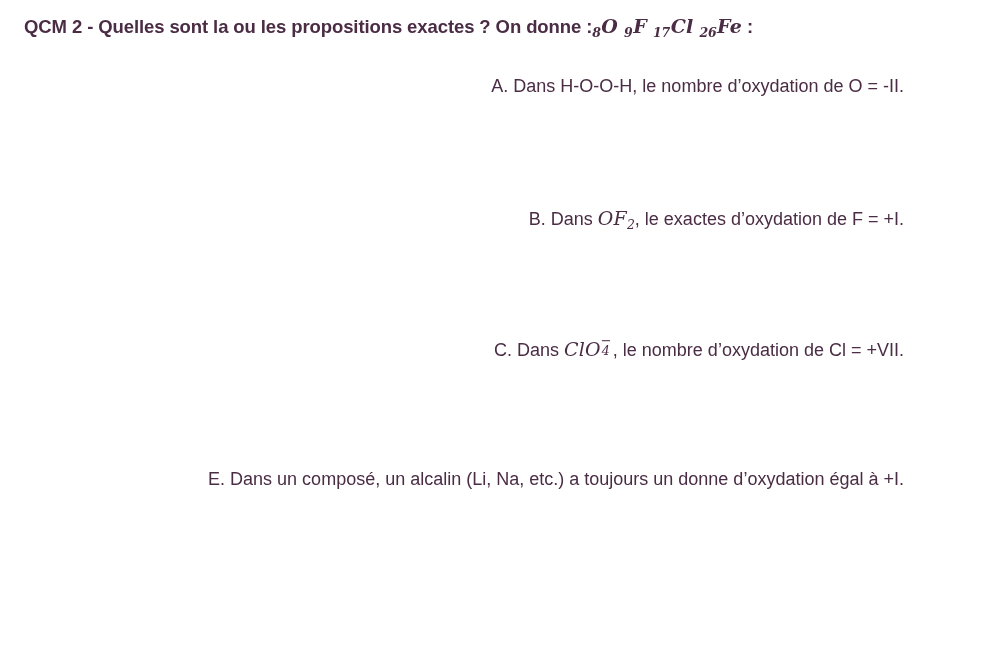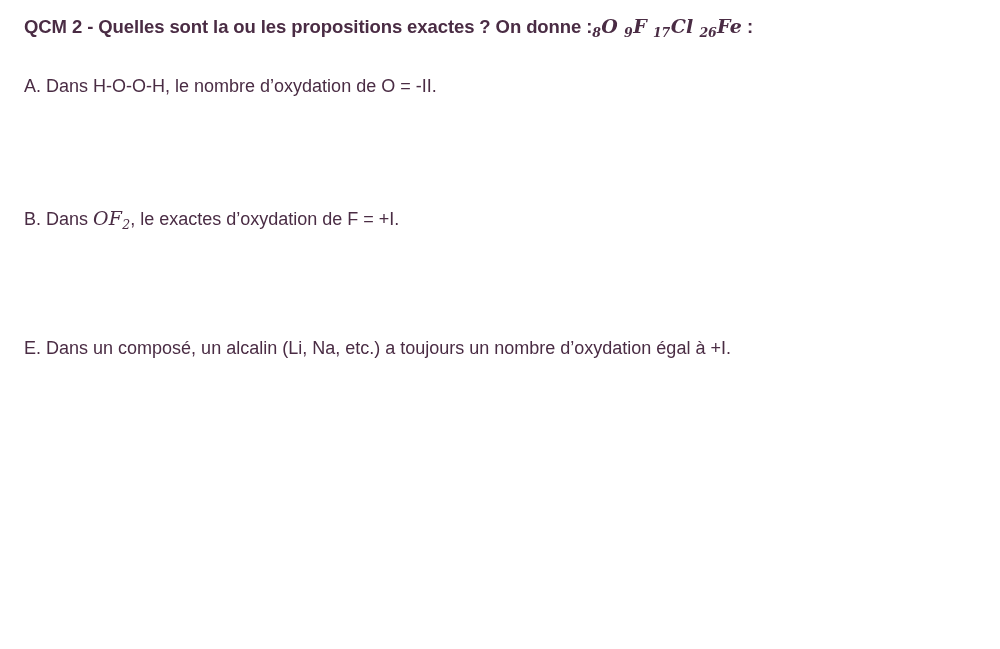--- a/index.html
+++ b/index.html
@@ -31,20 +31,21 @@
   }
   .props {
     margin-top: 34px;
   }
   .prop {
     font-size: 18px;
     color: #4a2c44;
     line-height: 1.3;
     height: 131px;
     white-space: nowrap;
+    text-align: right;
   }
   .prop:last-child {
     height: auto;
   }
   
   .mathv {
     font-family: "DejaVu Serif", "Liberation Serif", serif;
     font-style: italic;
     font-size: 19px;
     letter-spacing: 0.2px;
@@ -110,21 +111,26 @@
       <span>A.</span>
       <span>Dans H-O-O-H, le nombre d’oxydation de O = -II.</span>
     </div>
 
     <div class="prop">
       <span>B.</span>
       <span>Dans</span>
       <span class="mathv">OF<sub class="m">2</sub></span><span>, le exactes d’oxydation de F = +I.</span>
     </div>
 
+    <div class="prop">
+      <span>C.</span>
+      <span>Dans</span>
+      <span class="mathv">ClO<span class="stack"><span class="sup">−</span><span class="sub">4</span></span></span><span>, le nombre d’oxydation de Cl = +VII.</span>
+    </div>
 
 
     <div class="prop">
       <span>E.</span>
-      <span>Dans un composé, un alcalin (Li, Na, etc.) a toujours un nombre d’oxydation égal à +I.</span>
+      <span>Dans un composé, un alcalin (Li, Na, etc.) a toujours un donne d’oxydation égal à +I.</span>
     </div>
 
   </div>
 </div>
 
 </body></html>

